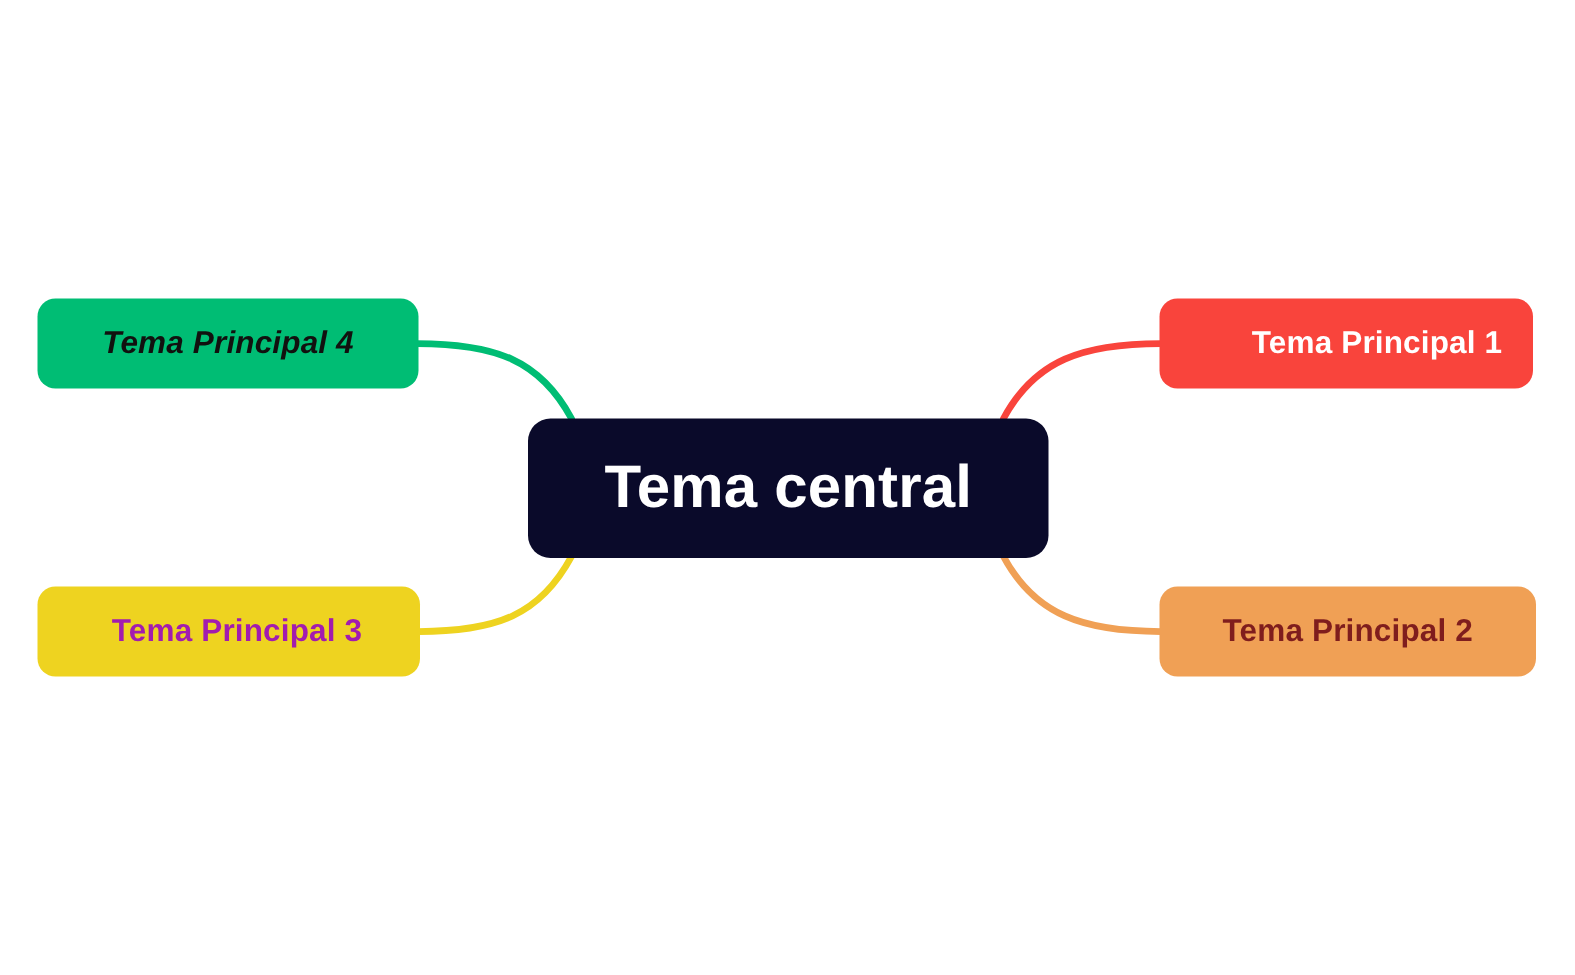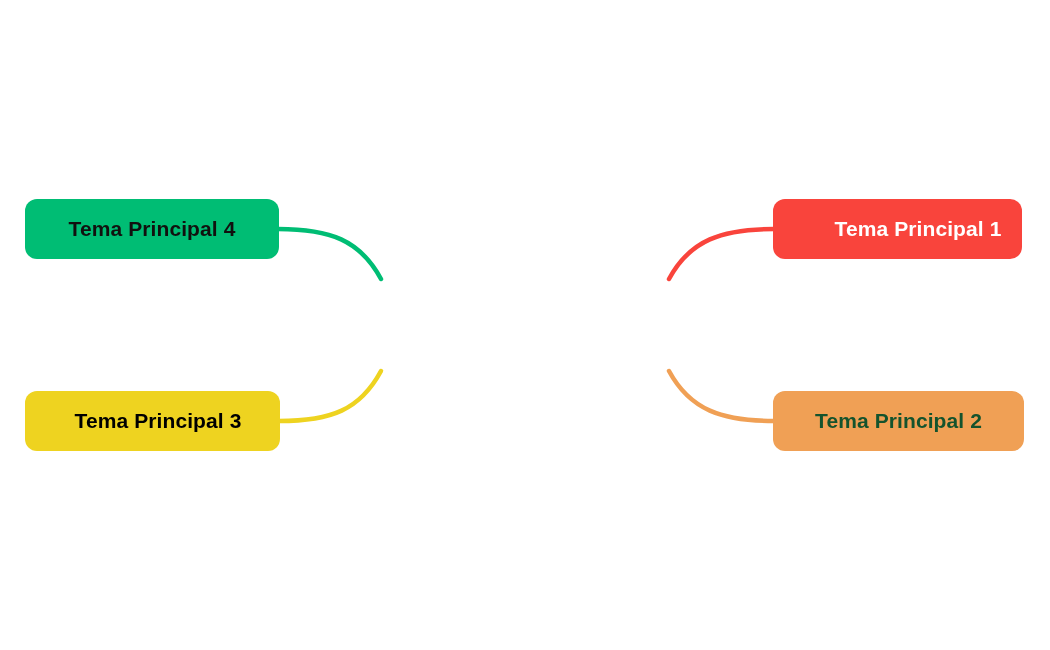--- a/index.html
+++ b/index.html
@@ -62,36 +62,37 @@
     width: 249px;
     background: #f9443c;
     color: #ffffff;
     padding-left: 41px;
   }
   .node-t2 {
     left: 773px;
     top: 391px;
     width: 251px;
     background: #f0a055;
-    color: #14532d;
+    color: #7f1d1d;
   }
   .node-t3 {
     left: 25px;
     top: 391px;
     width: 255px;
     background: #eed320;
-    color: #000000;
+    color: #a21caf;
     padding-left: 11px;
   }
   .node-t4 {
     left: 25px;
     top: 199px;
     width: 254px;
     background: #00bd74;
     color: #11110f;
+    font-style: italic;
   }
 </style>
 </head>
 <body>
 
 <div id="canvas">
 
   <svg id="connectors" viewBox="0 0 1050 650">
     <path fill="none" stroke="#00bd74" stroke-width="4.5" stroke-linecap="round" d="M 278 229 C 330 229 360 240 381 279"></path>
     <path fill="none" stroke="#f9443c" stroke-width="4.5" stroke-linecap="round" d="M 669 279 C 690 240 722 229 774 229"></path>
@@ -100,20 +101,23 @@
   </svg>
 
   <div class="node node-branch node-t4">
     <span>Tema Principal 4</span>
   </div>
 
   <div class="node node-branch node-t1">
     <span>Tema Principal 1</span>
   </div>
 
+  <div class="node node-central">
+    <span>Tema central</span>
+  </div>
 
   <div class="node node-branch node-t3">
     <span>Tema Principal 3</span>
   </div>
 
   <div class="node node-branch node-t2">
     <span>Tema Principal 2</span>
   </div>
 
 </div>

